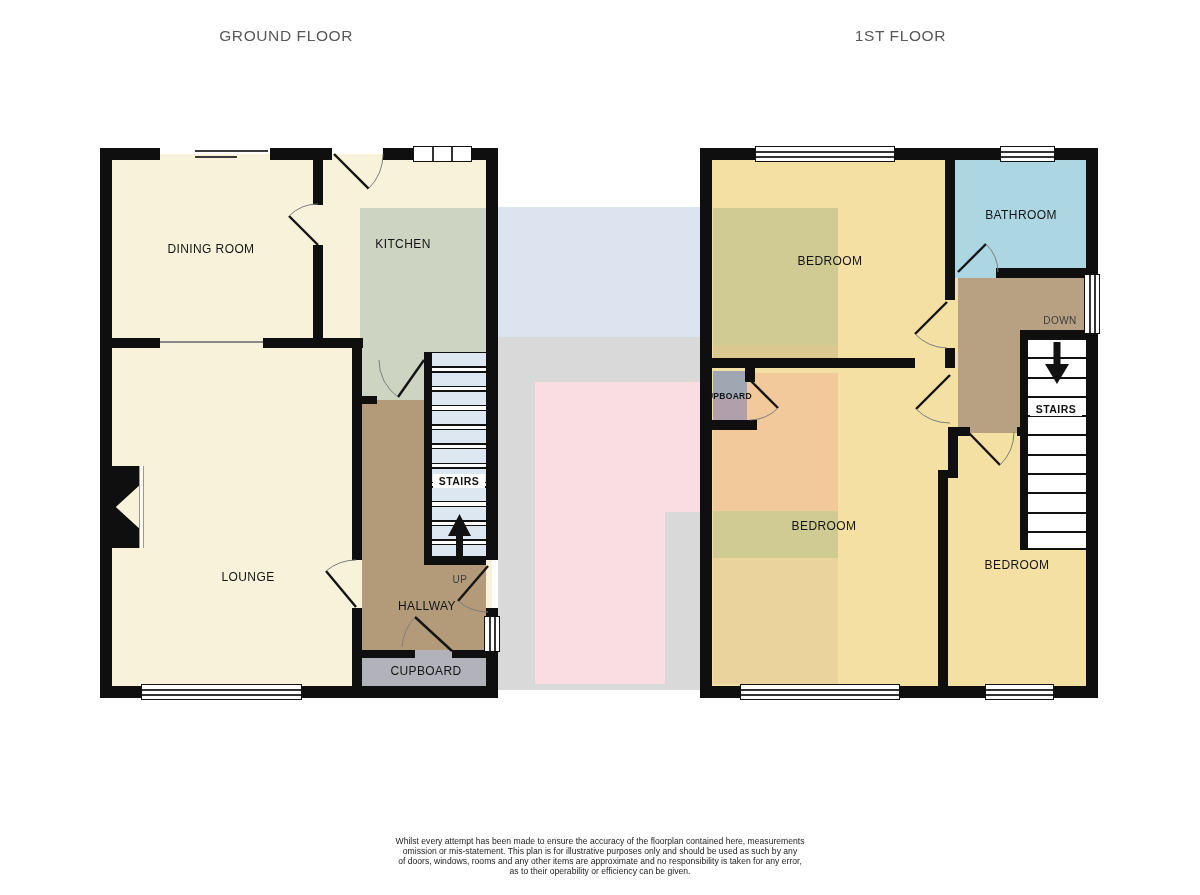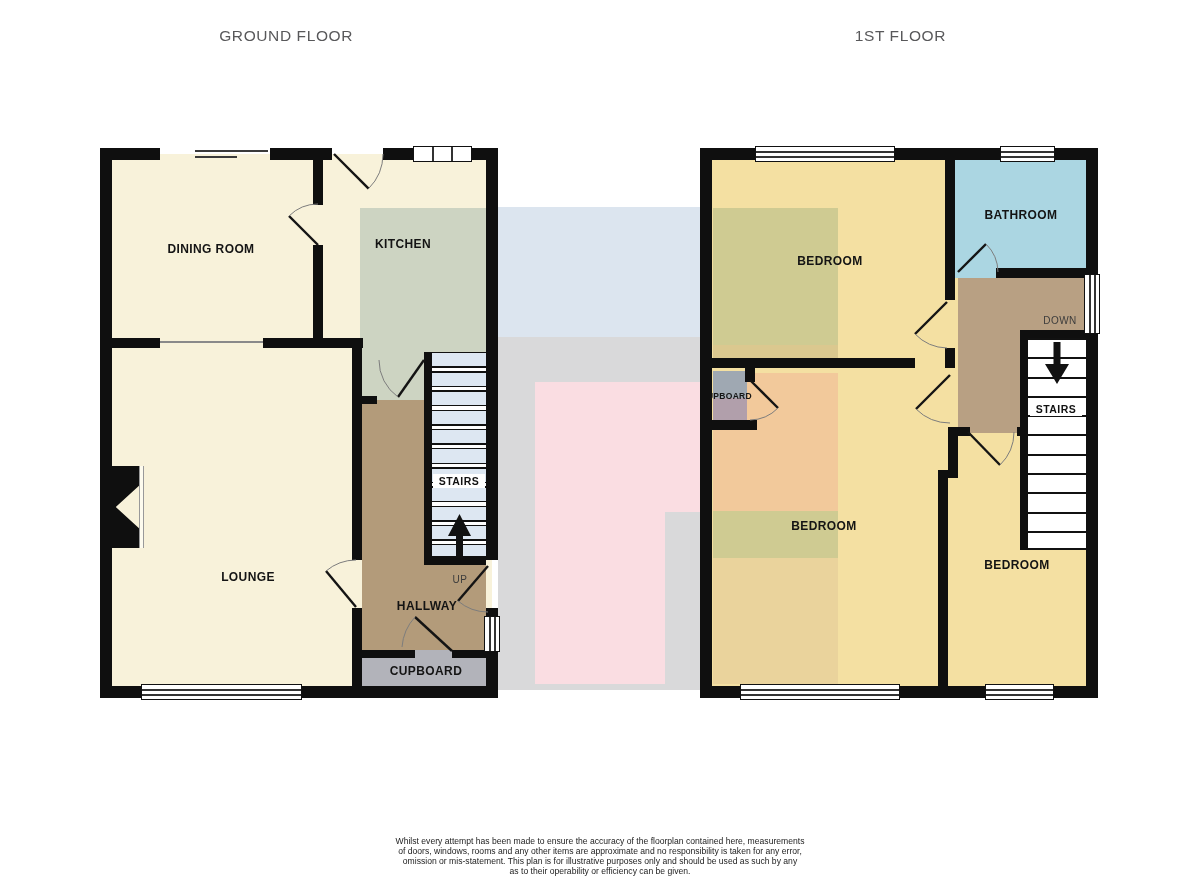--- a/index.html
+++ b/index.html
@@ -2,21 +2,21 @@
 <html><head>
 <meta charset="utf-8">
 <style>
   html,body{margin:0;padding:0;background:#fff;}
   #canvas{position:relative;width:1200px;height:895px;background:#fff;overflow:hidden;
           font-family:"Liberation Sans",sans-serif;}
   .wall{position:absolute;background:#0f0f0f;box-sizing:border-box;}
   .fill{position:absolute;box-sizing:border-box;}
   .floor-title{position:absolute;color:#58585a;font-size:15.5px;letter-spacing:.6px;
                text-align:right;white-space:nowrap;}
-  .room-label{position:absolute;color:#141414;font-weight:bold;font-size:12px;
+  .room-label{position:absolute;color:#141414;font-weight:normal;font-size:12px;
               letter-spacing:.4px;text-align:center;white-space:nowrap;}
   .small-label{position:absolute;color:#3c3c3c;font-size:10px;letter-spacing:.5px;
                text-align:center;white-space:nowrap;}
   .stairs-chip{position:absolute;background:#fff;color:#111;font-weight:bold;font-size:10.5px;
                letter-spacing:.5px;text-align:center;line-height:14px;}
   .stairs-blue{position:absolute;box-sizing:border-box;
     background:repeating-linear-gradient(to bottom,
       #111 0px,#111 1.5px,#dde7f2 1.5px,#dde7f2 14.5px,#111 14.5px,#111 16px,#fff 16px,#fff 19.2px);}
   .stairs-white{position:absolute;box-sizing:border-box;border-bottom:2px solid #111;
     background:repeating-linear-gradient(to bottom,#111 0px,#111 2px,#fff 2px,#fff 19.3px);}
@@ -206,18 +206,18 @@
     <g fill="#111">
       <rect x="456" y="534" width="7" height="24"></rect>
       <polygon points="448,536 471,536 459.5,514"></polygon>
       <rect x="1053.5" y="342" width="7" height="24"></rect>
       <polygon points="1045,364 1069,364 1057,384"></polygon>
     </g>
   </svg>
 
   <div id="footer">
     <div>Whilst every attempt has been made to ensure the accuracy of the floorplan contained here, measurements</div>
+    <div>omission or mis-statement. This plan is for illustrative purposes only and should be used as such by any</div>
     <div>of doors, windows, rooms and any other items are approximate and no responsibility is taken for any error,</div>
-    <div>omission or mis-statement. This plan is for illustrative purposes only and should be used as such by any</div>
     <div>as to their operability or efficiency can be given.</div>
   </div>
 
 </div>
 
 </body></html>

